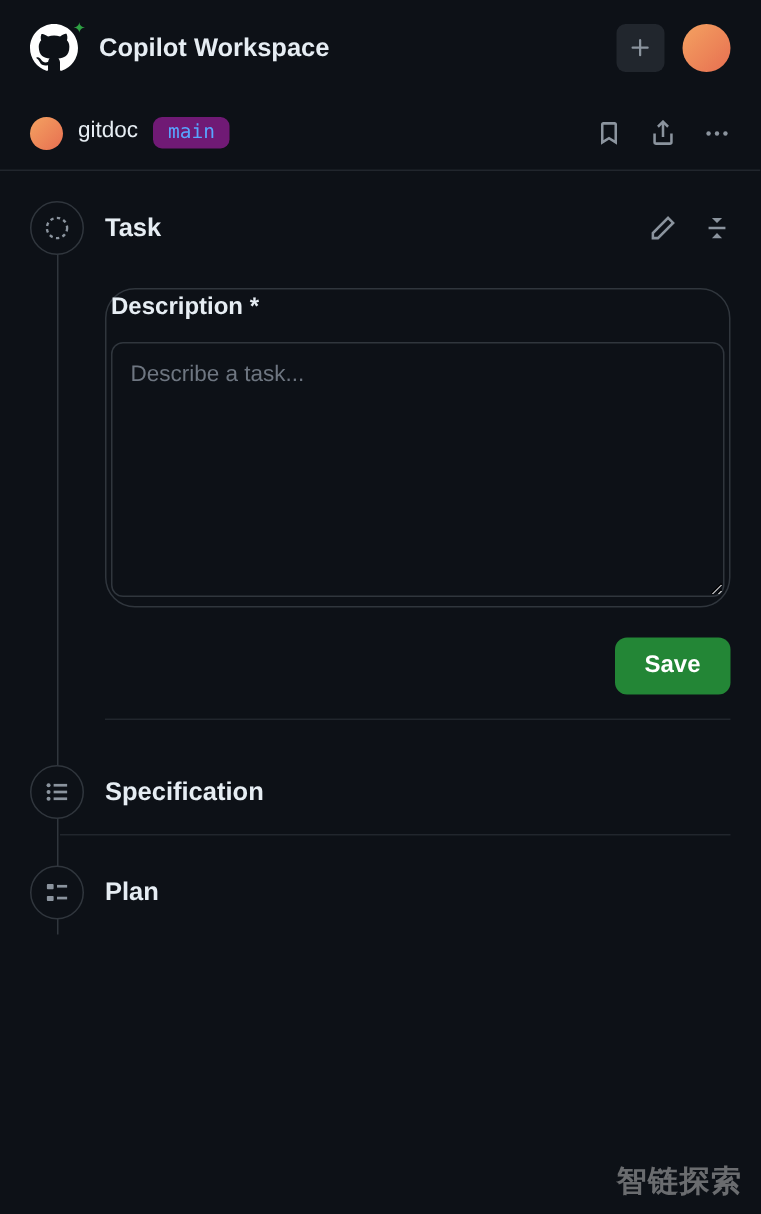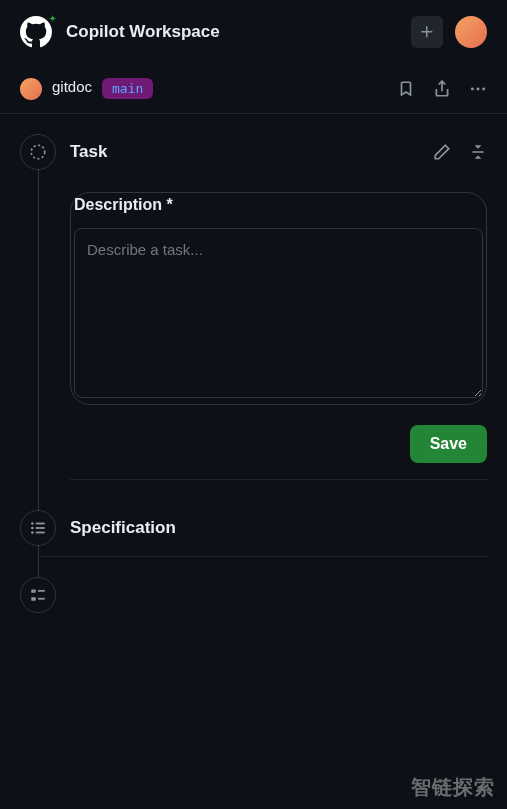--- a/index.html
+++ b/index.html
@@ -192,18 +192,21 @@
 
     <div class="section" style="border-bottom:none">
       <div class="section-icon">
         <svg width="18" height="18" viewBox="0 0 16 16" fill="currentColor">
             <rect x="2" y="3" width="4" height="3" rx="0.5"></rect>
             <rect x="8" y="3.5" width="6" height="1.6"></rect>
             <rect x="2" y="10" width="4" height="3" rx="0.5"></rect>
             <rect x="8" y="10.5" width="6" height="1.6"></rect>
           </svg>
       </div>
+      <div class="section-header">
+        <div class="section-title">Plan</div>
+      </div>
     </div>
 
   </div>
 </div>
 
 <div class="watermark">智链探索</div>
 
 </body></html>

